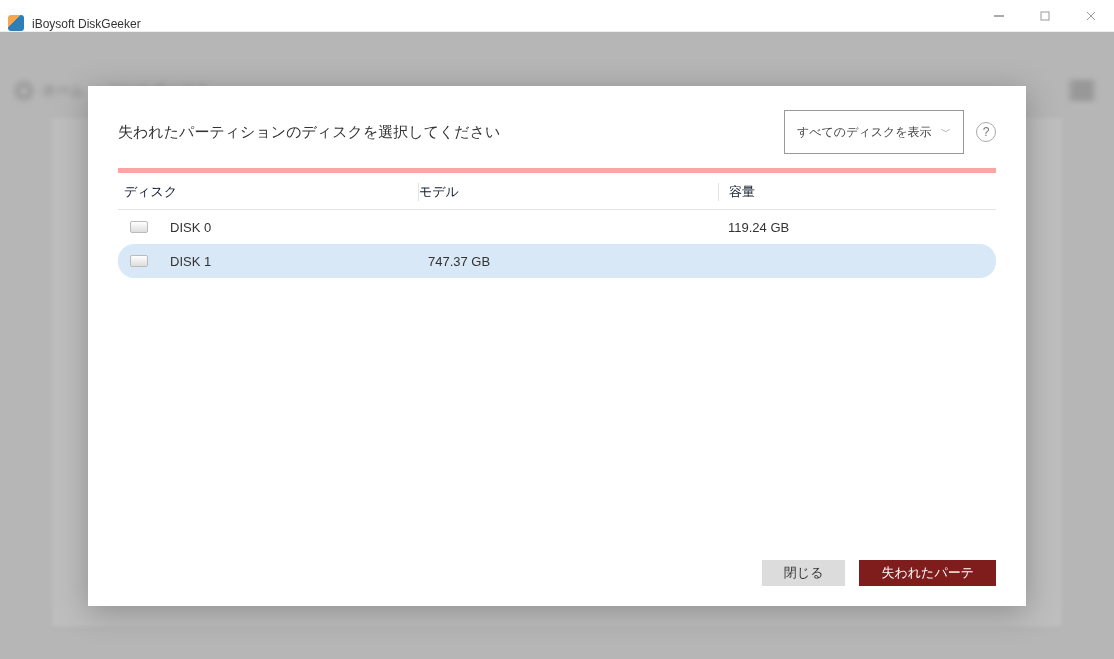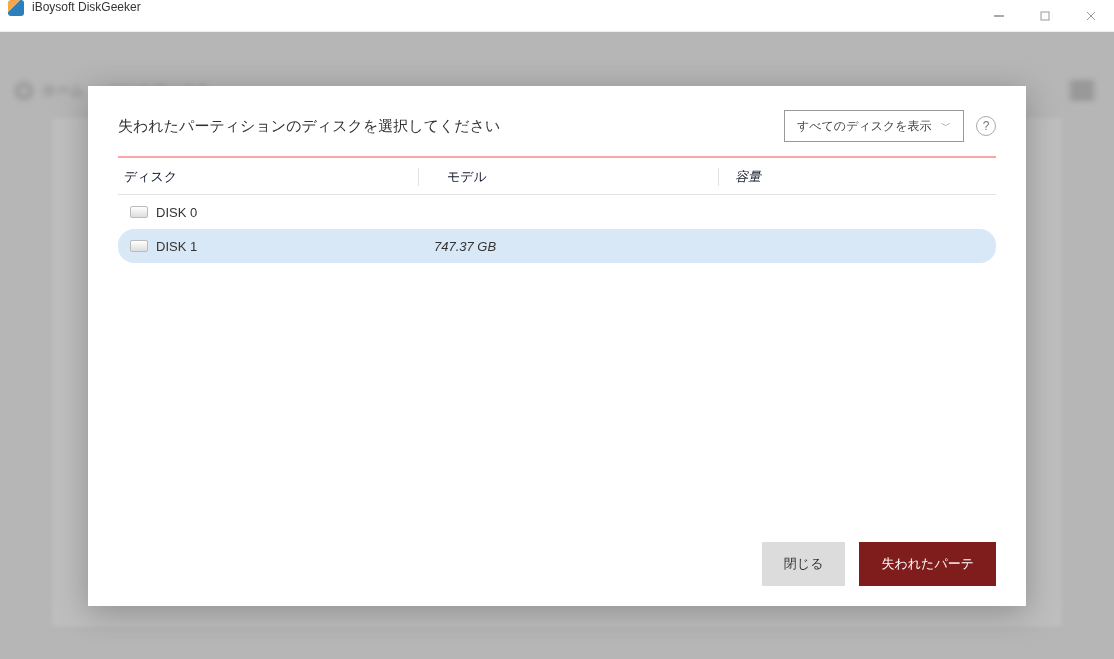--- a/index.html
+++ b/index.html
@@ -11,21 +11,21 @@
     width: 1114px;
     height: 659px;
     overflow: hidden;
     position: relative;
   }
 
   
   .titlebar {
     height: 32px;
     display: flex;
-    align-items: flex-start;
+    align-items: flex-end;
     padding-left: 8px;
     background: #fff;
     border-bottom: 1px solid #eee;
   }
   .titlebar .app-icon {
     width: 16px;
     height: 16px;
     margin-right: 8px;
     background: linear-gradient(135deg, #f7a64b 40%, #2c7fb8 40%);
     border-radius: 3px;
@@ -119,31 +119,31 @@
     box-shadow: 0 6px 30px rgba(0,0,0,0.25);
     display: flex;
     flex-direction: column;
     padding: 24px 30px 20px 30px;
   }
 
   .modal-header {
     display: flex;
     align-items: center;
     padding-bottom: 14px;
-    border-bottom: 2px solid #fca5a5;
+    border-bottom: 5px solid #fca5a5;
     gap: 12px;
   }
   .modal-header .heading {
     font-size: 15px;
     color: #333;
     flex: 1;
   }
   .filter-select {
     border: 1px solid #999;
-    height: 32px;
+    height: 44px;
     padding: 0 12px;
     display: flex;
     align-items: center;
     font-size: 12px;
     color: #444;
     width: 180px;
     justify-content: space-between;
     cursor: pointer;
   }
   .filter-select .chev { color:#888; font-size:10px; }
@@ -161,39 +161,39 @@
   }
 
   .table-head {
     display: flex;
     padding: 10px 0 8px 0;
     border-bottom: 1px solid #e3e3e3;
     font-size: 13px;
     color: #0f172a;
   }
   .col-disk { width: 300px; padding-left: 6px;}
-  .col-model { width: 300px; border-left:1px solid #e3e3e3; padding-left:28px;}
-  .col-cap { flex: 1; border-left:1px solid #e3e3e3; padding-left:16px;font-style:italic;}
+  .col-model { width: 300px; border-left:1px solid #e3e3e3; padding-left:0;}
+  .col-cap { flex: 1; border-left:1px solid #e3e3e3; padding-left:10px;}
 
   .table-body .row {
     display: flex;
     align-items: center;
     height: 34px;
     font-size: 13px;
     color: #333;
     cursor: pointer;
   }
   .table-body .row.selected {
     background: #d9e8f6;
     border-radius: 16px;
   }
   .table-body .row .col-disk {
     display:flex;
     align-items:center;
-    gap:8px;
+    gap:22px;
   }
   .disk-icon {
     width: 18px;
     height: 12px;
     background: linear-gradient(#fff,#ddd);
     border:1px solid #bbb;
     border-radius:2px;
     margin-left: 6px;
     position:relative;
   }
@@ -203,21 +203,21 @@
   }
 
   .modal-footer {
     margin-top: auto;
     display: flex;
     justify-content: flex-end;
     gap: 14px;
     padding-top: 16px;
   }
   .btn {
-    height: 44px;
+    height: 26px;
     padding: 12px 22px;
     font-size: 13px;
     display:flex;
     align-items:center;
     cursor:pointer;
     border:none;
   }
   .btn-secondary {
     background: #dcdcdc;
     color: #333;
@@ -289,20 +289,21 @@
     </div>
 
     <div class="table-body">
 
     <div class="row">
           <div class="col-disk">
             <div class="disk-icon"></div>
             <span>DISK 0</span>
           </div>
           <div class="col-model"></div>
+          <div class="col-cap">119.24 GB</div>
         </div>
         <div class="row selected">
           <div class="col-disk">
             <div class="disk-icon"></div>
             <span>DISK 1</span>
           </div>
           <div class="col-cap">747.37 GB</div>
         </div>
       </div>
 

